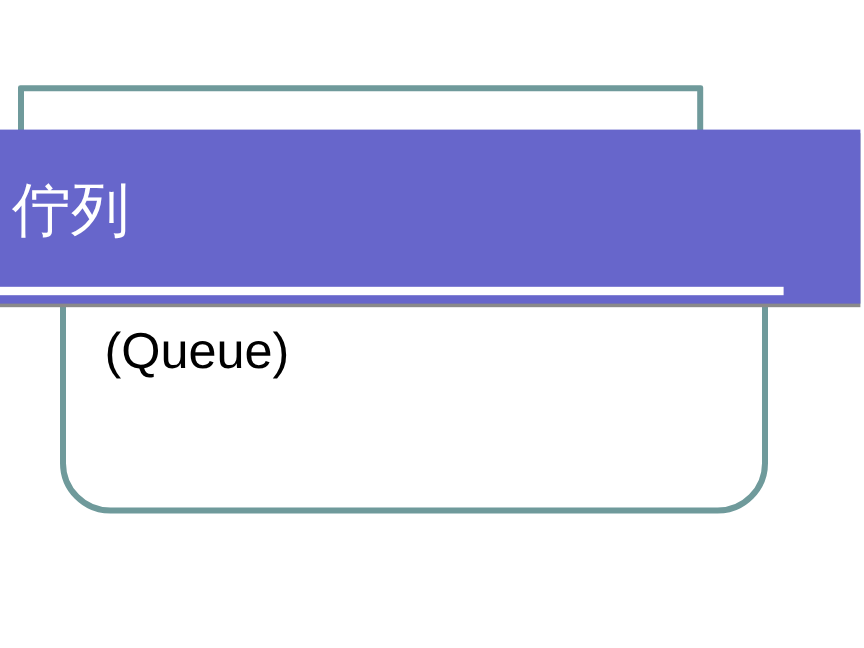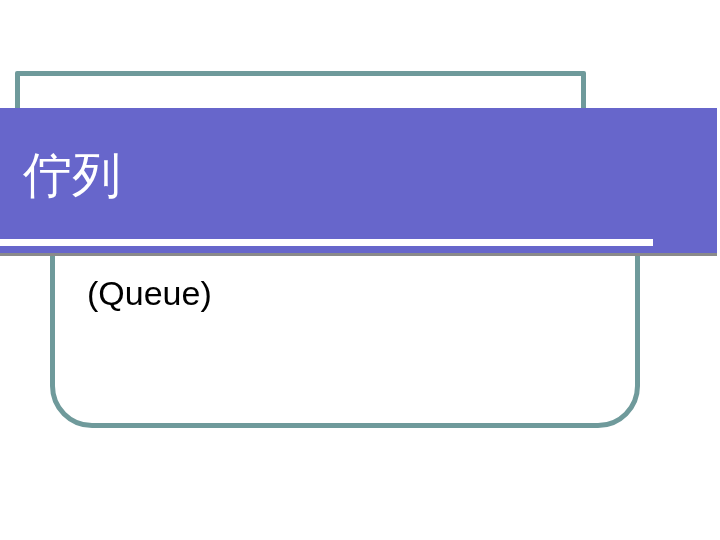--- a/index.html
+++ b/index.html
@@ -45,21 +45,21 @@
     left: 0;
     top: 108px;
     width: 717px;
     height: 145px;
     background: var(--banner, #6766cb);
     box-shadow: 0 3px 0 var(--banner-shadow, #8a8a8a);
     z-index: 2;
   }
   .banner-title {
     position: absolute;
-    left: 23px;
+    left: 10px;
     top: 39px;
     height: 58px;
     line-height: 58px;
     font-size: 49px;
     font-weight: normal;
     color: var(--title-text, #ffffff);
     font-family: "Liberation Serif", "DejaVu Serif", serif;
     white-space: nowrap;
   }
   .accent-line {
@@ -67,21 +67,21 @@
     left: 0;
     top: 131px;
     width: 653px;
     height: 7px;
     background: var(--accent-line, #ffffff);
   }
   .subtitle {
     position: absolute;
     left: 87px;
     top: 272px;
-    font-size: 34px;
+    font-size: 42px;
     line-height: 42px;
     color: var(--subtitle-text, #000000);
     font-family: "Liberation Sans", sans-serif;
     white-space: nowrap;
     z-index: 3;
   }
 </style>
 </head>
 <body>
 

